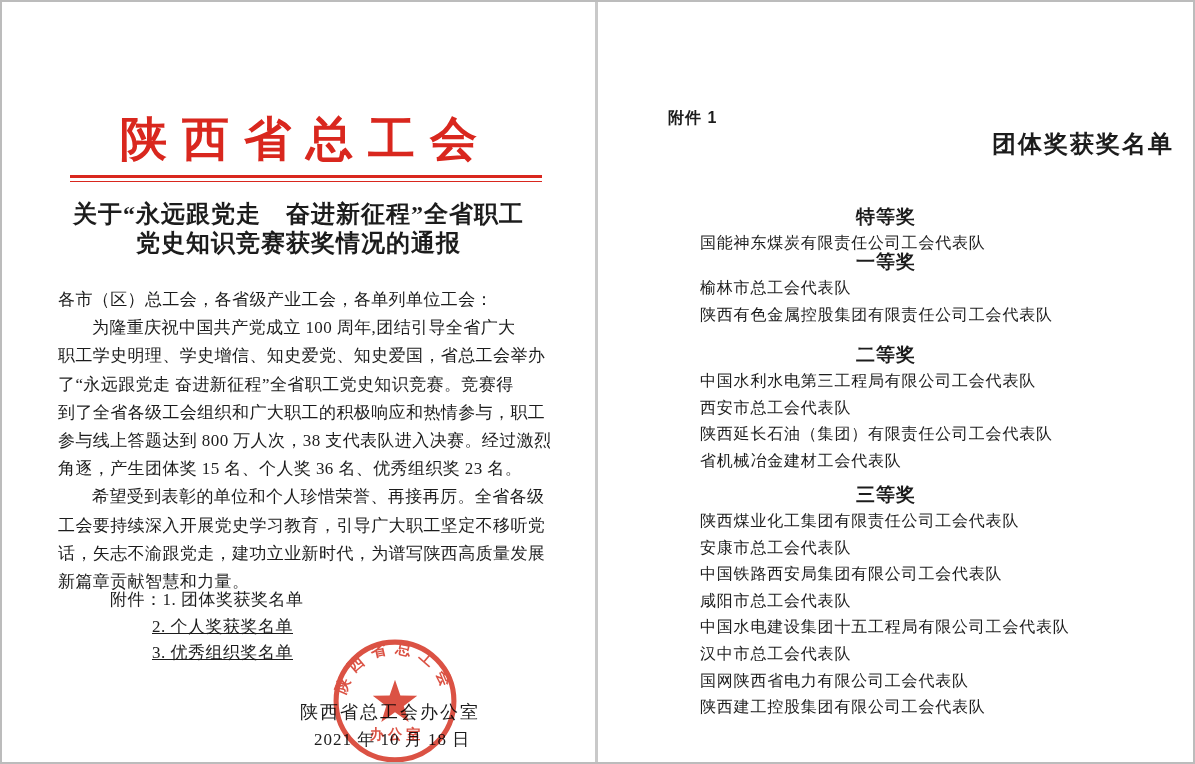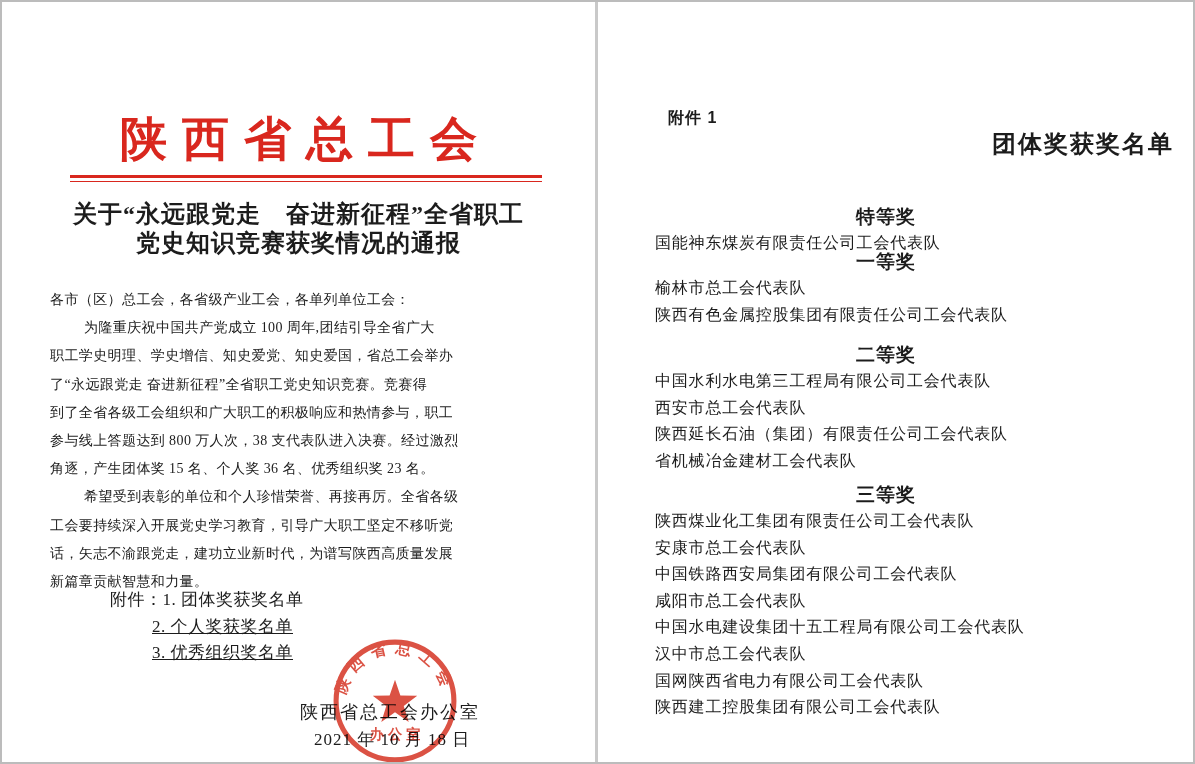--- a/index.html
+++ b/index.html
@@ -29,22 +29,22 @@
   .masthead-rule{
     position:absolute;top:173px;left:68px;width:472px;height:7px;
     border-top:3px solid var(--masthead-red);
     border-bottom:1px solid var(--masthead-red);
   }
   .doc-title{
     position:absolute;top:198px;left:0;width:100%;text-align:center;
     font-size:24px;font-weight:bold;line-height:29px;letter-spacing:1px;white-space:nowrap;
   }
   .body-block{
-    position:absolute;top:284px;left:48px;width:486px;
-    font-size:14px;line-height:28.2px;letter-spacing:0.4px;
+    position:absolute;top:284px;left:56px;width:486px;
+    font-size:17px;line-height:28.2px;letter-spacing:0.4px;
   }
   .body-line{white-space:nowrap;}
   .body-line.indent{padding-left:34px;}
   .attach-block{
     position:absolute;top:585px;left:108px;font-size:17px;line-height:26.5px;letter-spacing:0.5px;
   }
   .attach-row{white-space:nowrap;}
   .attach-row.cont{padding-left:42px;text-decoration:underline;}
   .signer{
     position:absolute;top:698px;left:298px;font-size:18px;letter-spacing:2px;white-space:nowrap;
@@ -65,21 +65,21 @@
   }
   .list-title{
     position:absolute;top:126px;left:0;width:576px;text-align:right;
     font-size:24px;font-weight:bold;letter-spacing:2px;white-space:nowrap;
   }
   .sec{position:absolute;left:0;width:576px;}
   .sec-h{
     text-align:center;font-size:19px;font-weight:bold;line-height:27px;letter-spacing:1px;
   }
   .sec-item{
-    padding-left:57px;font-size:16px;line-height:26.6px;letter-spacing:0.8px;white-space:nowrap;
+    padding-left:102px;font-size:16px;line-height:26.6px;letter-spacing:0.8px;white-space:nowrap;
   }
   .sec-0{top:177px;margin-top:24px;}
   .sec-1{top:246px;}
   .sec-2{top:339px;}
   .sec-3{top:479px;}
 </style>
 </head>
 <body>
 
 <div class="canvas">

